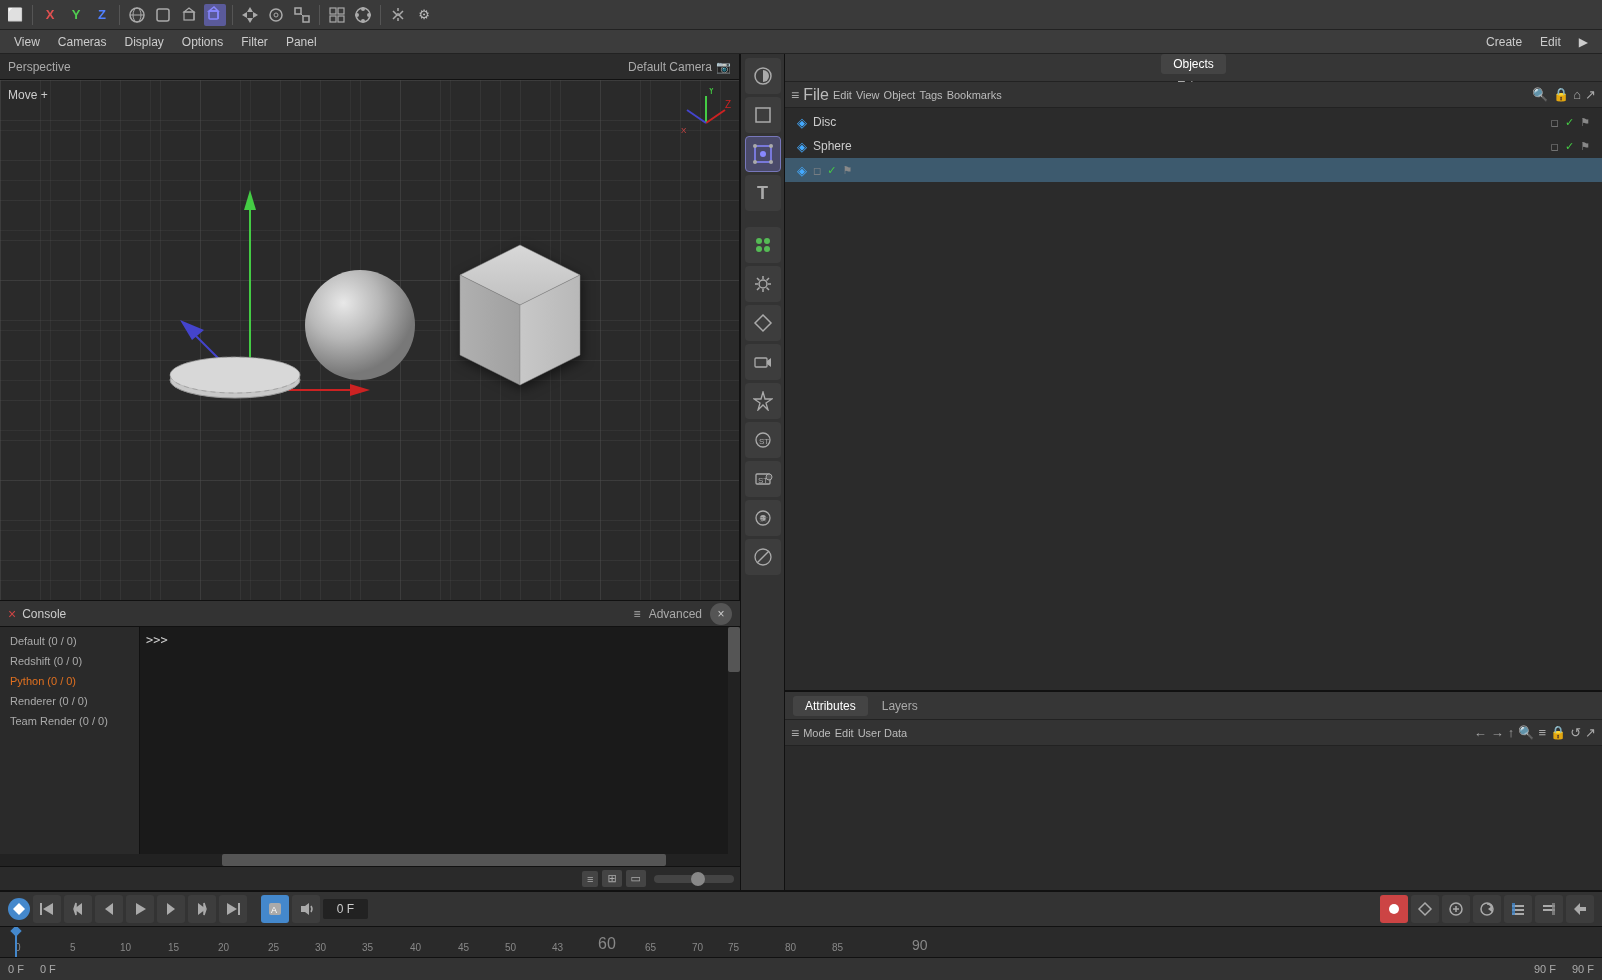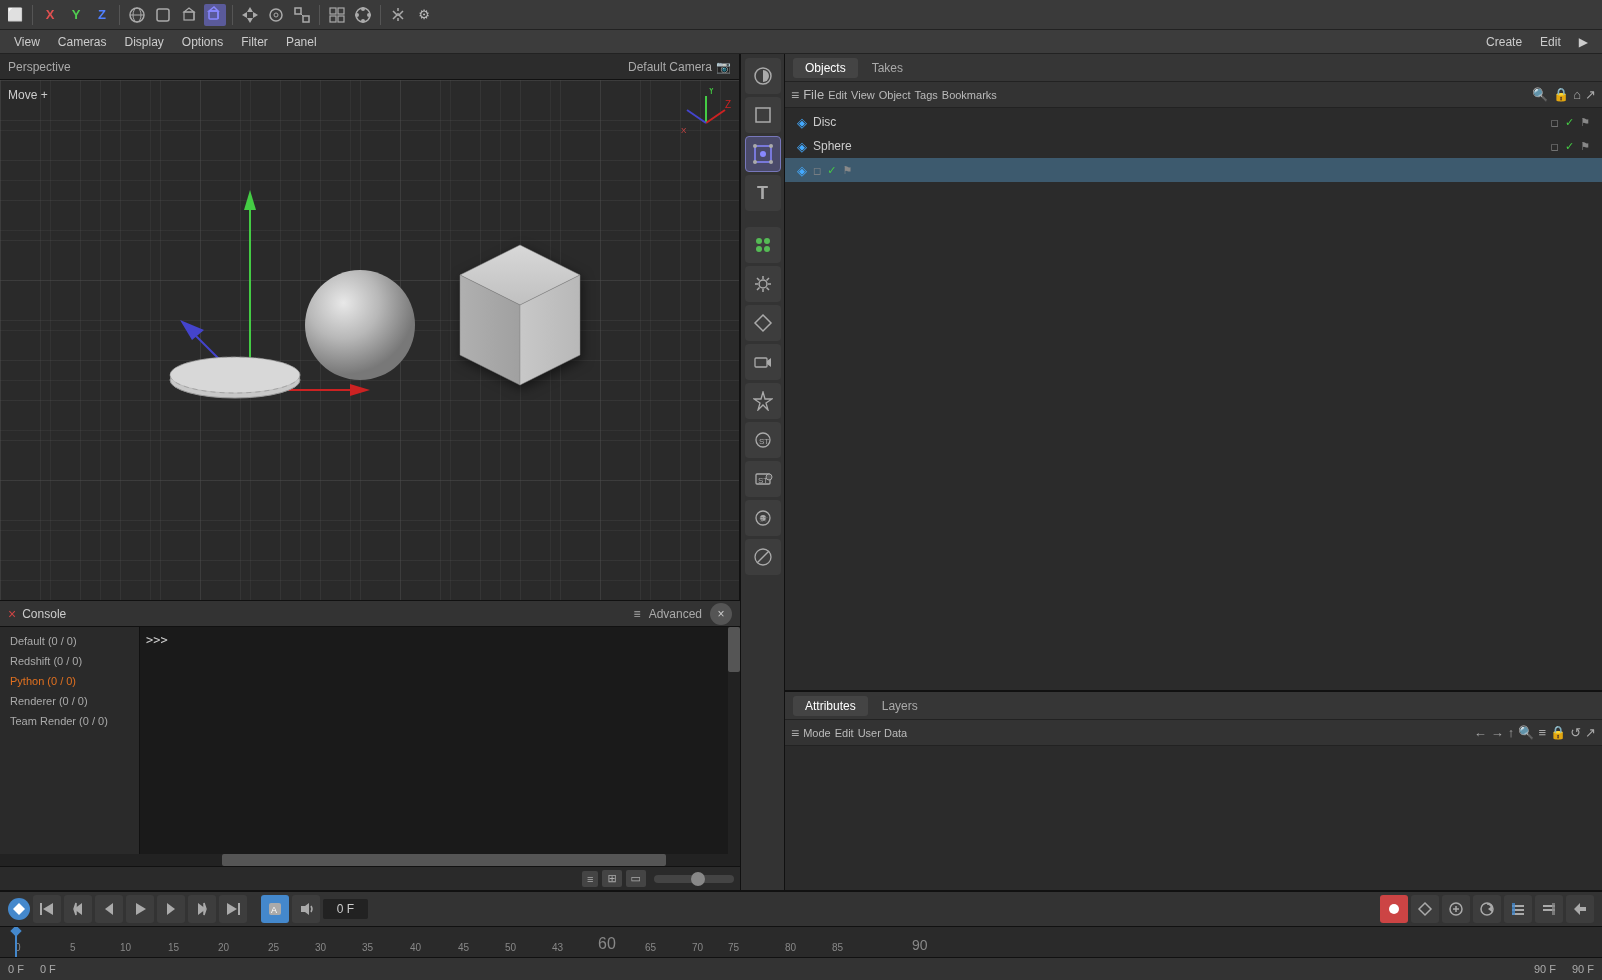--- a/index.html
+++ b/index.html
@@ -159,20 +159,21 @@
     }
 
     #objects-header {
       height: 30px;
       background: #363636;
       display: flex;
       align-items: center;
       gap: 8px;
       padding: 0 8px;
       border-bottom: 1px solid #222;
+      flex-direction: column;
     }
 
     #objects-toolbar {
       height: 28px;
       background: #333;
       display: flex;
       align-items: center;
       gap: 4px;
       padding: 0 6px;
       border-bottom: 1px solid #222;
@@ -711,21 +712,21 @@
 
     <div id="objects-panel" style="flex:1; background:#2b2b2b; display:flex; flex-direction:column; overflow:hidden;">
 
       <div id="objects-header" style="height:28px; background:#363636; display:flex; align-items:center; gap:2px; padding:0 8px; border-bottom:1px solid #222;">
         <span style="padding:3px 12px; background:#444; color:#fff; font-size:12px; border-radius:3px; cursor:pointer;">Objects</span>
         <span style="padding:3px 12px; color:#aaa; font-size:12px; border-radius:3px; cursor:pointer;">Takes</span>
       </div>
 
       <div id="objects-toolbar" style="height:26px; background:#333; display:flex; align-items:center; gap:4px; padding:0 6px; border-bottom:1px solid #222;">
         <span style="color:#aaa; cursor:pointer; font-size:14px;">≡</span>
-        <span style="color:#bbb; font-size:13px; cursor:pointer;">File</span>
+        <span style="color:#bbb; font-size:16px; cursor:pointer;">File</span>
         <span style="color:#bbb; font-size:11px; cursor:pointer;">Edit</span>
         <span style="color:#bbb; font-size:11px; cursor:pointer;">View</span>
         <span style="color:#bbb; font-size:11px; cursor:pointer;">Object</span>
         <span style="color:#bbb; font-size:11px; cursor:pointer;">Tags</span>
         <span style="color:#bbb; font-size:11px; cursor:pointer;">Bookmarks</span>
         <div style="flex:1;"></div>
 
         <span style="color:#aaa; cursor:pointer; font-size:13px;">🔍</span>
 
         <span style="color:#aaa; cursor:pointer; font-size:13px;">🔒</span>

